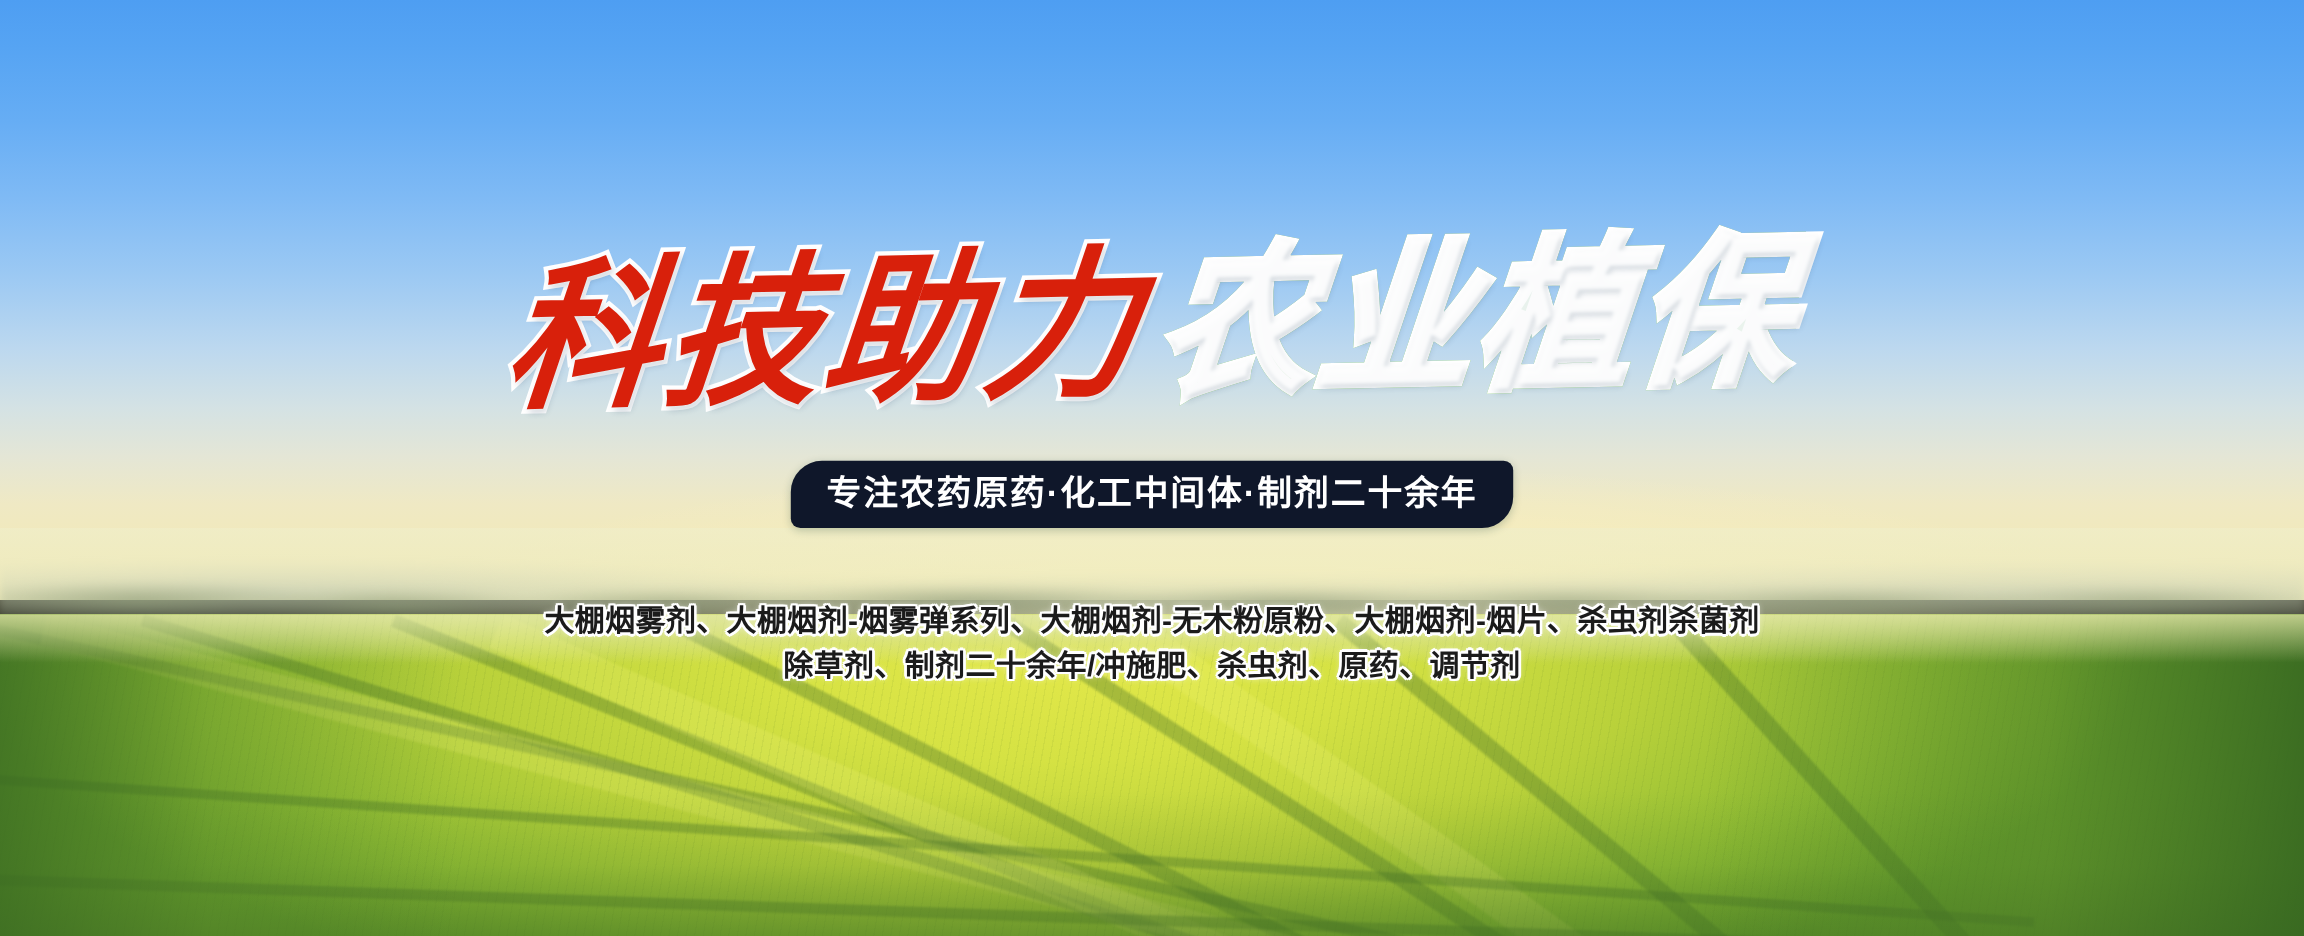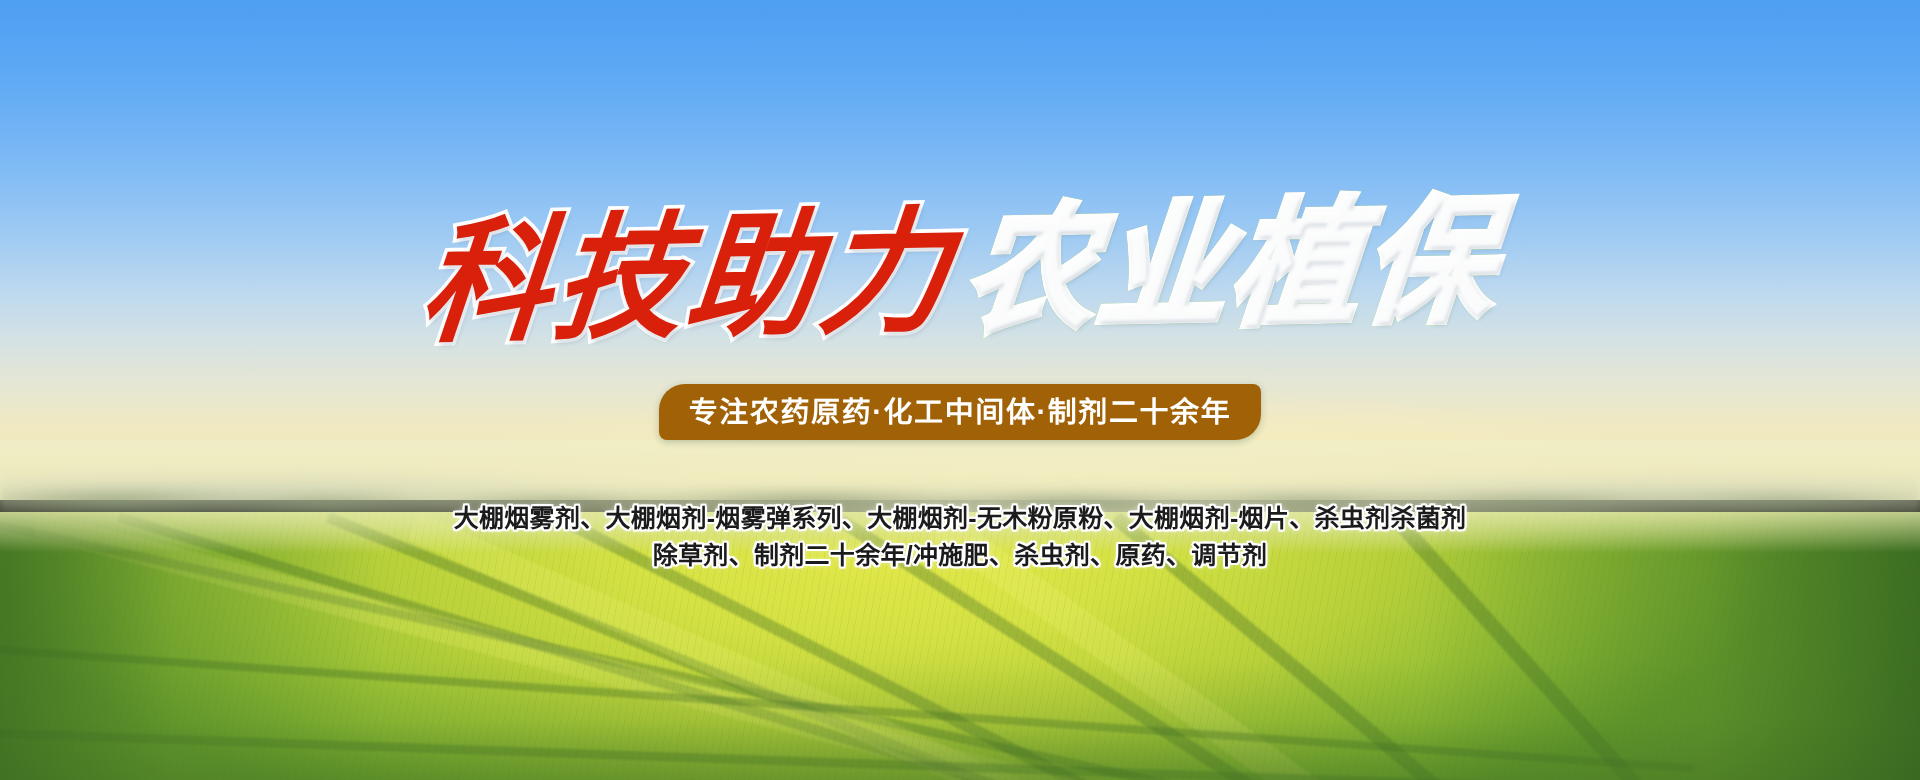--- a/index.html
+++ b/index.html
@@ -150,21 +150,21 @@
       2px 3px 5px rgba(30,60,90,.20);
     margin-left:.10em;
   }
 
   
   .pill-wrap{
     position:absolute;left:0;top:384px;width:1920px;text-align:center;
   }
   .pill{
     display:inline-block;
-    background:#a16207;
+    background:#0f172a;
     color:#ffffff;
     font-size:29px;
     font-weight:700;
     letter-spacing:.055em;
     line-height:56px;
     height:56px;
     padding:0 30px;
     border-radius:26px 8px 26px 8px;
     box-shadow:0 2px 7px rgba(20,60,50,.25);
     white-space:nowrap;

